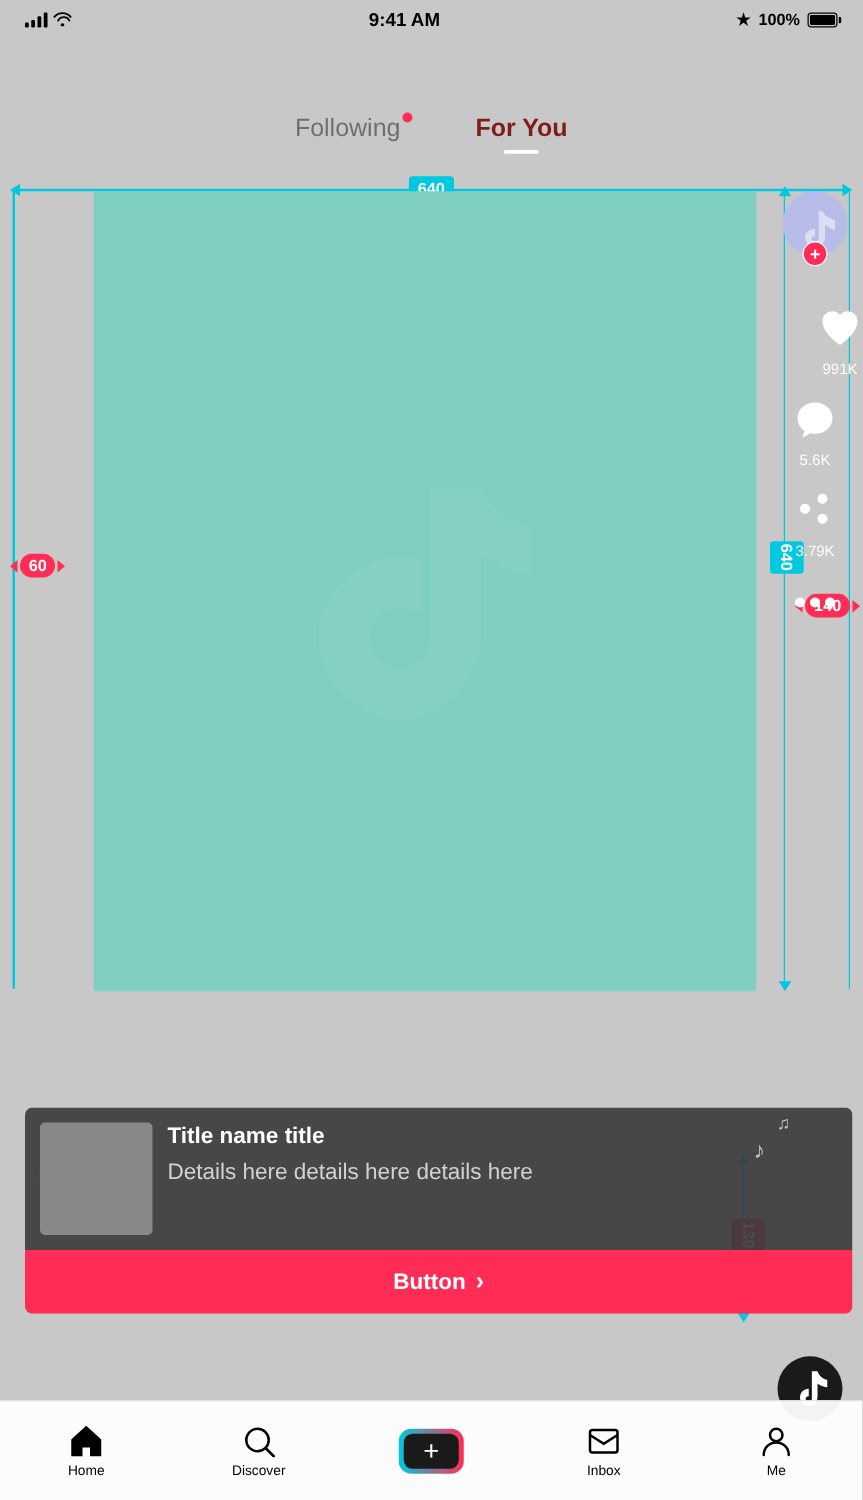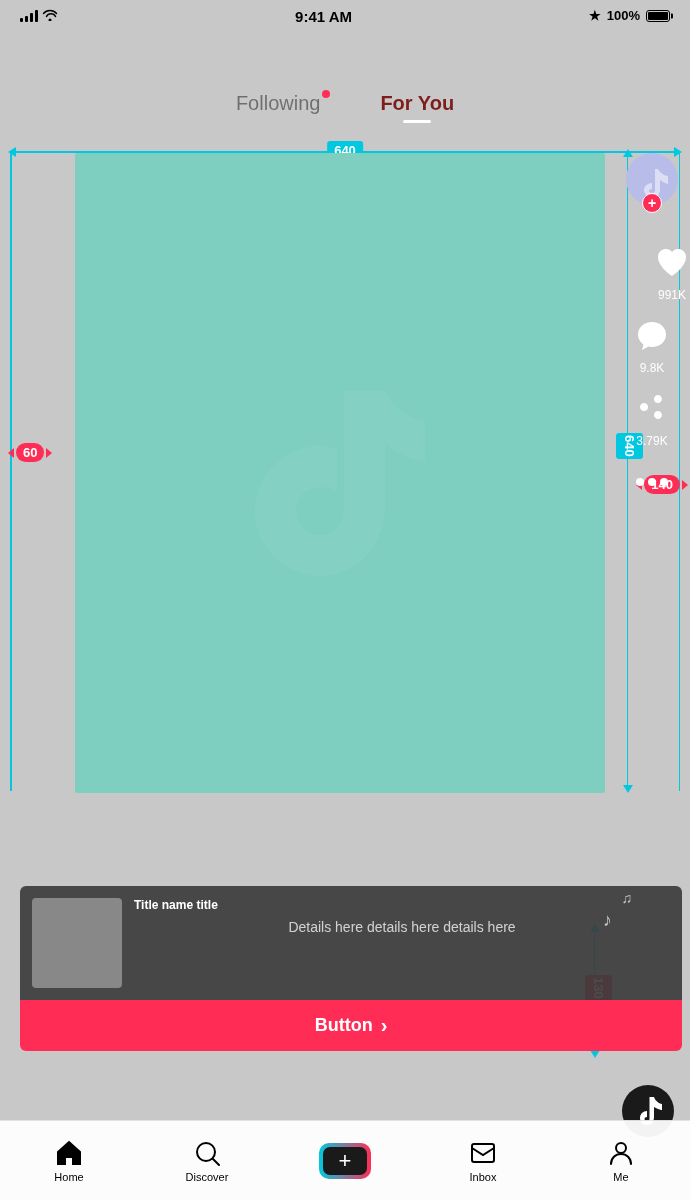--- a/index.html
+++ b/index.html
@@ -223,29 +223,28 @@
     .ad-thumbnail {
       width: 90px;
       height: 90px;
       background: #888;
       border-radius: 4px;
       flex-shrink: 0;
     }
     .ad-text-area { flex: 1; }
     .ad-title {
       color: #fff;
-      font-size: 12px;
+      font-size: 18px;
       font-weight: 600;
       margin-bottom: 6px;
     }
     .ad-details {
       color: rgba(255,255,255,0.75);
-      font-size: 14px;
+      font-size: 18px;
       line-height: 1.4;
-      text-align: center;
     }
     .ad-button {
       background: #ff2d55;
       color: #fff;
       font-size: 18px;
       font-weight: 600;
       text-align: center;
       padding: 14px;
       cursor: pointer;
       display: flex;
@@ -457,21 +456,21 @@
       </div>
       <div class="action-count">991K</div>
     </div>
 
     <div class="action-btn">
       <div class="action-icon">
         <svg width="36" height="36" viewBox="0 0 36 36" fill="white">
           <path d="M18 4 C10 4 4 9.5 4 16.5 C4 20.5 6 24 9.5 26.5 L8 32 L14.5 28.5 C15.6 28.8 16.8 29 18 29 C26 29 32 23.5 32 16.5 C32 9.5 26 4 18 4Z"></path>
         </svg>
       </div>
-      <div class="action-count">9.8K</div>
+      <div class="action-count">5.6K</div>
     </div>
 
     <div class="action-btn">
       <div class="action-icon">
         <svg width="36" height="36" viewBox="0 0 36 36" fill="white">
           <path d="M28 8 C28 10.2 26.2 12 24 12 C22.5 12 21.2 11.2 20.4 10L13.5 14C13.8 14.6 14 15.3 14 16 C14 16.7 13.8 17.4 13.5 18L20.4 22C21.2 20.8 22.5 20 24 20 C26.2 20 28 21.8 28 24 C28 26.2 26.2 28 24 28 C21.8 28 20 26.2 20 24 C20 23.3 20.2 22.6 20.5 22L13.6 18C12.8 19.2 11.5 20 10 20 C7.8 20 6 18.2 6 16 C6 13.8 7.8 12 10 12 C11.5 12 12.8 12.8 13.6 14L20.5 10C20.2 9.4 20 8.7 20 8 C20 5.8 21.8 4 24 4 C26.2 4 28 5.8 28 8Z"></path>
         </svg>
       </div>
       <div class="action-count">3.79K</div>
     </div>

